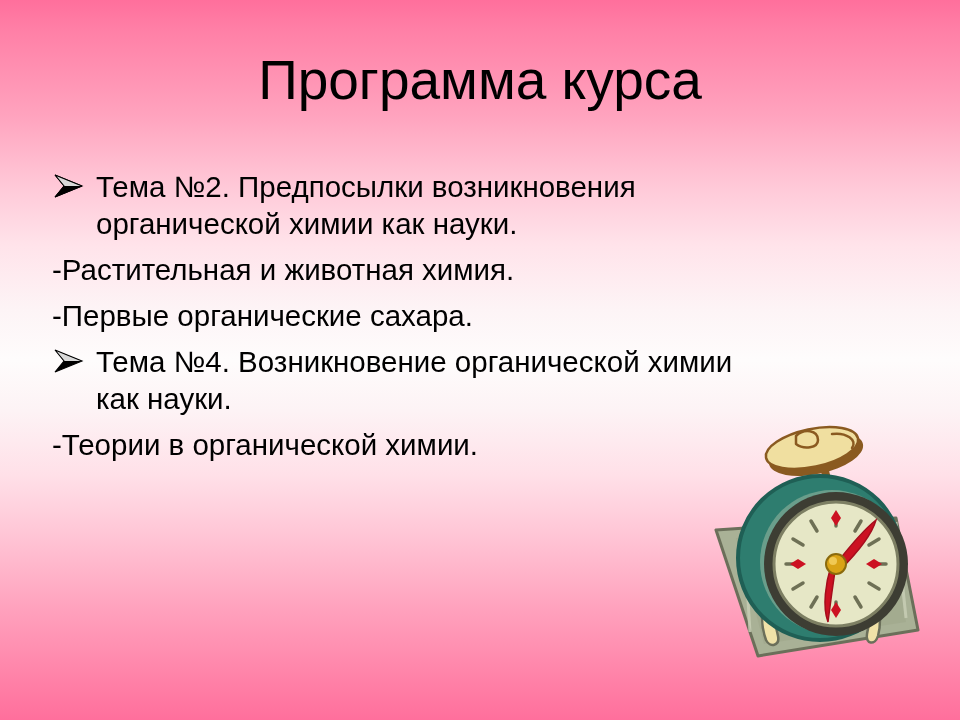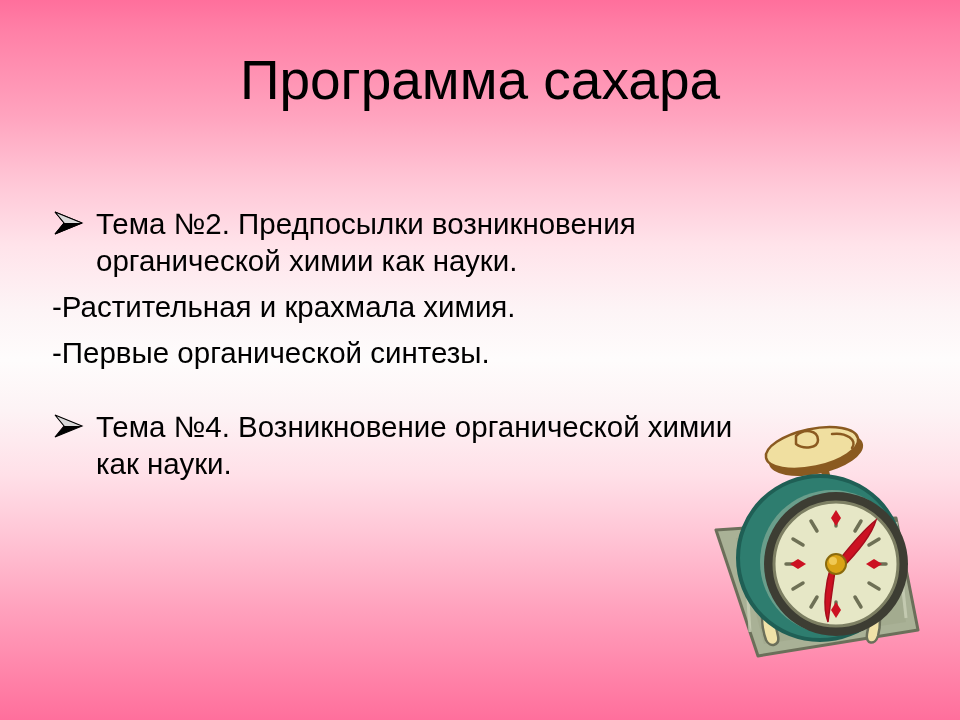--- a/index.html
+++ b/index.html
@@ -66,21 +66,20 @@
     position: relative;
     font-size: 29.5px;
     line-height: 37px;
     color: #000000;
     margin: 0 0 9px 0;
   }
 
   
   .para.bulleted {
     padding-left: 50px;
-    margin-top: 37px;
   }
   .para.bulleted .bullet {
     position: absolute;
     left: 6px;
     top: 3px;
     width: 34px;
     height: 30px;
     display: block;
   }
   .para.bulleted .bullet svg {
@@ -110,55 +109,58 @@
     display: block;
     width: 262px;
     height: 262px;
   }
 </style>
 </head>
 <body>
 
 <div class="slide">
 
-  <div class="title">Программа сахара</div>
+  <div class="title">Программа курса</div>
 
   <div class="body-block">
 
     <div class="para bulleted">
       <span class="bullet">
         <svg viewBox="0 0 34 30" xmlns="http://www.w3.org/2000/svg">
           <path d="M3 4 L30 15 L3 26 L12 15 Z" fill="#000000"></path>
           <path d="M3 4 L30 15 L3 26 L12 15 Z" fill="none" stroke="#000000" stroke-width="1"></path>
           <path d="M3 4 L30 15 L12 15 Z" fill="#ffffff" opacity="0.85"></path>
           <path d="M3 4 L30 15 L3 26 L12 15 Z" fill="none" stroke="#000000" stroke-width="1.1"></path>
         </svg>
       </span>
       <span class="text">Тема №2. Предпосылки возникновения органической химии как науки.</span>
     </div>
 
     <div class="para dashed">
-      <span class="text">-Растительная и крахмала химия.</span>
+      <span class="text">-Растительная и животная химия.</span>
     </div>
 
     <div class="para dashed">
-      <span class="text">-Первые органической синтезы.</span>
+      <span class="text">-Первые органические сахара.</span>
     </div>
 
     <div class="para bulleted">
       <span class="bullet">
         <svg viewBox="0 0 34 30" xmlns="http://www.w3.org/2000/svg">
           <path d="M3 4 L30 15 L3 26 L12 15 Z" fill="#000000"></path>
           <path d="M3 4 L30 15 L12 15 Z" fill="#ffffff" opacity="0.85"></path>
           <path d="M3 4 L30 15 L3 26 L12 15 Z" fill="none" stroke="#000000" stroke-width="1.1"></path>
         </svg>
       </span>
       <span class="text">Тема №4. Возникновение органической химии как науки.</span>
     </div>
 
+    <div class="para dashed">
+      <span class="text">-Теории в органической химии.</span>
+    </div>
 
 
   </div>
 
   <div class="clock-art">
     <svg viewBox="0 0 262 262" xmlns="http://www.w3.org/2000/svg">
 
       <g>
         <path d="M16 112 L196 100 L218 212 L58 238 Z" fill="#a9b196" stroke="#6b6f5a" stroke-width="3" stroke-linejoin="round"></path>
         <path d="M36 120 L190 110 L206 204 L64 226 Z" fill="#9ea68b" opacity="0.55"></path>

